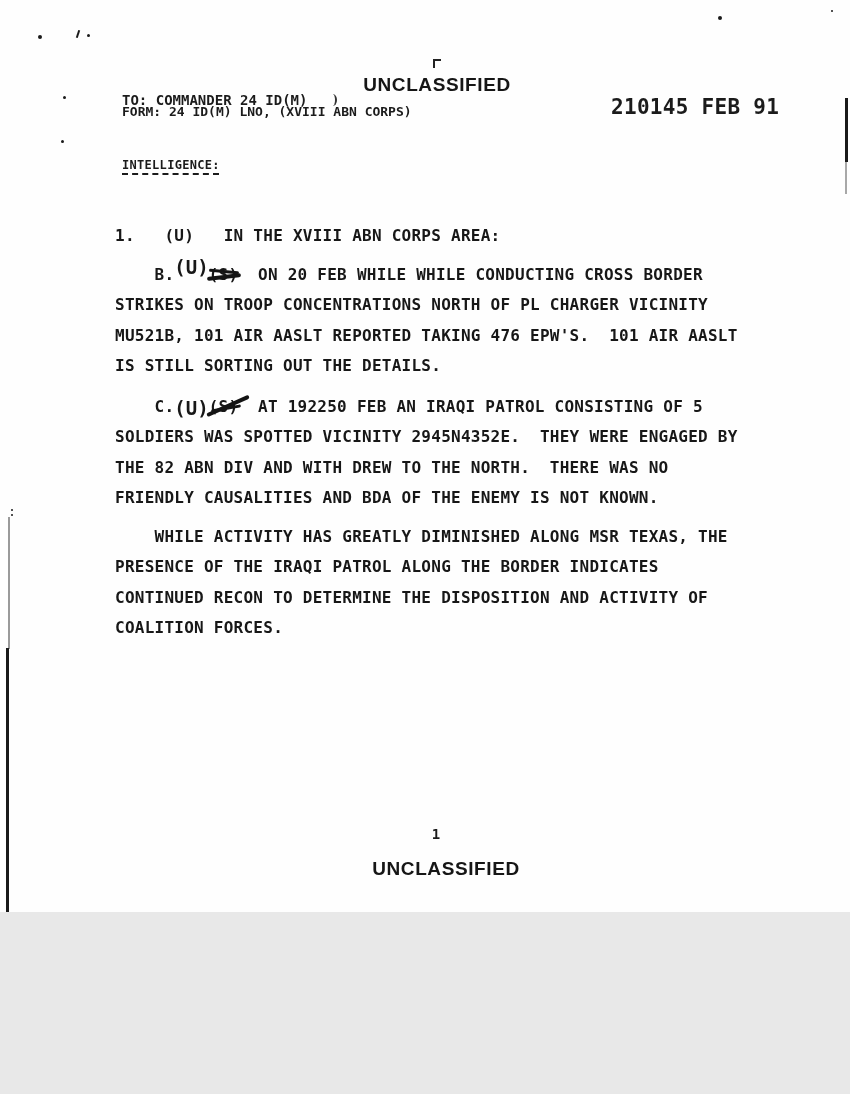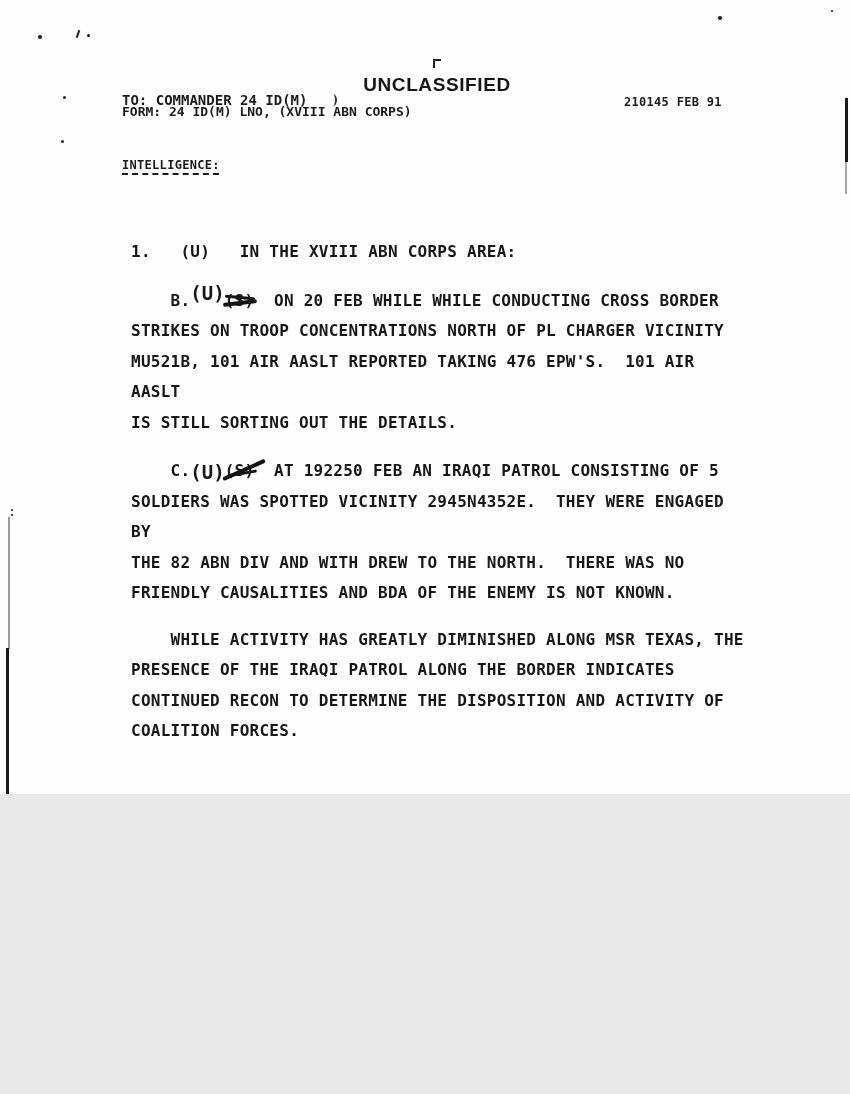--- a/index.html
+++ b/index.html
@@ -1,46 +1,46 @@
 <!DOCTYPE html>
 <html><head>
 <meta charset="utf-8">
 <style>
   html,body{margin:0;padding:0;background:#e8e8e8;}
   .page{
-    position:relative;width:850px;height:794px;background:#fefefe;
+    position:relative;width:850px;height:912px;background:#fefefe;
     overflow:hidden;color:#1b1b1b;font-family:"DejaVu Sans Mono",monospace;
   }
   
   .banner{
     position:absolute;width:850px;text-align:center;
     font-family:"Liberation Sans","DejaVu Sans",sans-serif;
     font-weight:700;font-size:19px;letter-spacing:0.6px;color:#161616;
   }
   .banner-top{left:12px;top:74px;}
   .banner-bottom{left:21px;top:858px;}
   .hline{
     position:absolute;font-weight:700;white-space:pre;color:#1b1b1b;
     font-family:"DejaVu Sans Mono",monospace;
   }
   .to-line{left:122px;top:92px;font-size:14px;}
   .form-line{left:122px;top:104px;font-size:13px;}
-  .dtg{left:624px;top:95px;font-size:12px;letter-spacing:0.3px;}
+  .dtg{left:611px;top:95px;font-size:21px;letter-spacing:0.3px;}
   .section-heading{
     left:122px;top:158px;font-size:12px;letter-spacing:0.3px;
     text-decoration:underline;text-decoration-style:dashed;
     text-decoration-thickness:2px;text-underline-offset:4px;
   }
   
   .doc-body{
     position:absolute;left:115px;top:221px;width:645px;
     font-size:16px;line-height:30.5px;letter-spacing:0.25px;font-weight:700;
     color:#171717;
   }
-  .para{white-space:pre-wrap;margin:16px;}
+  .para{white-space:pre-wrap;margin:0;}
   .mt3{margin-top:3px;} .mt6{margin-top:6px;} .mt8{margin-top:8px;}
   .hand{
     font-size:19px;position:relative;display:inline-block;
     letter-spacing:0;font-weight:700;
   }
   .hand-a{top:-2px;}
   .hand-b{top:-6px;}
   .hand-c{top:3px;}
   .struck{position:relative;display:inline-block;}
   .struck::before,.struck::after{

